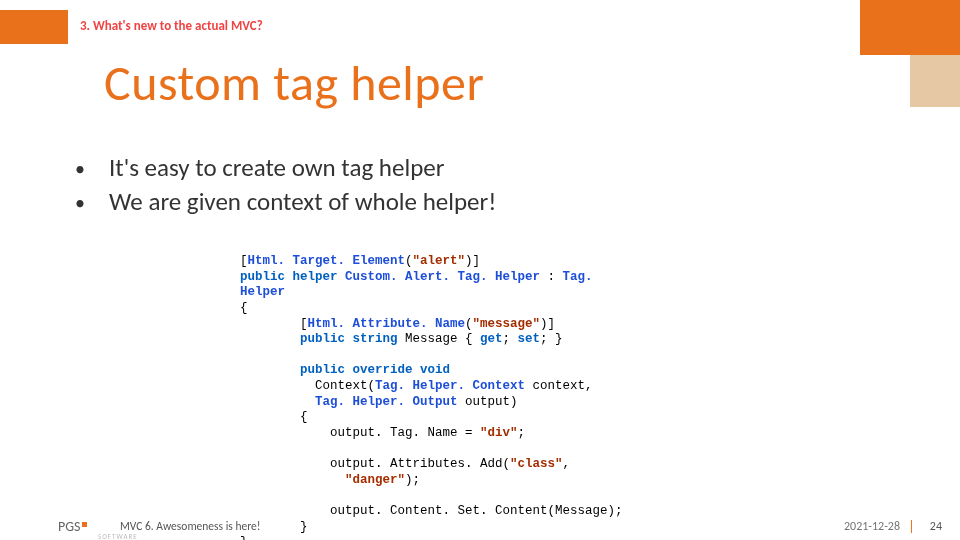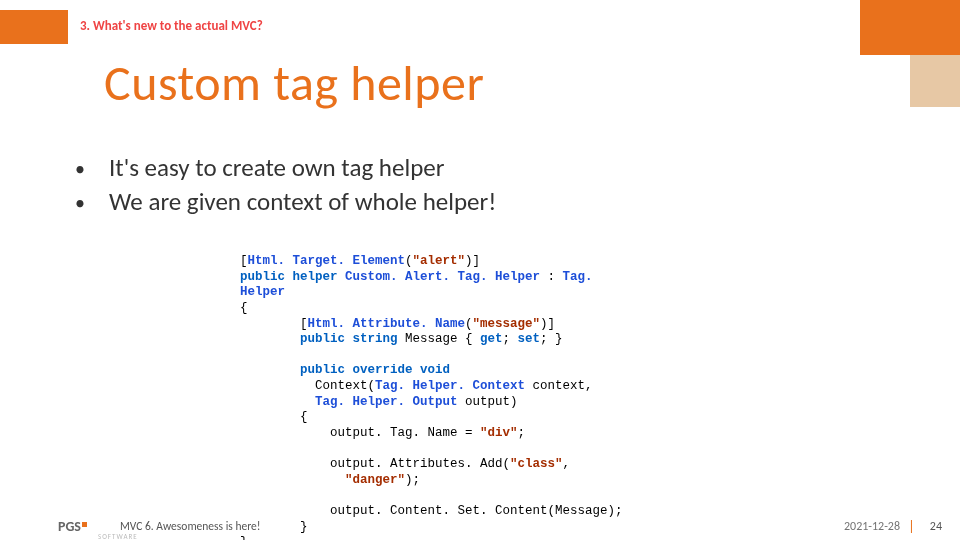--- a/index.html
+++ b/index.html
@@ -17,21 +17,21 @@
   .bullets { position: absolute; top: 152px; left: 75px; font-size: 25px; color: #333; font-family: Calibri, "Segoe UI", sans-serif; }
   .bullets .row { display: flex; align-items: baseline; margin-bottom: 3px; }
   .bullets .dot { width: 34px; font-size: 20px; color: #333; }
   .bullets .txt { }
 
   .code-block { position: absolute; top: 254px; left: 240px; width: 400px; font-family: Consolas, "Courier New", monospace; font-size: 12.5px; line-height: 1.25; white-space: pre-wrap; word-break: break-word; color: #000; }
   .code-block .teal { color: #1d4ed8; font-weight: bold; }
   .code-block .brown { color: #a42d00; font-weight: bold; }
   .code-block .blue { color: #0060c0; font-weight: bold; }
   .logo { position: absolute; left: 58px; bottom: 6px; display: flex; align-items: flex-start; gap: 1px; }
-  .logo-text { font-weight: bold; font-size: 14px; color: #666; letter-spacing: 0px; line-height: 0.9; }
+  .logo-text { font-weight: normal; font-size: 14px; color: #666; letter-spacing: 0px; line-height: 0.9; }
   .logo-sq { width: 5px; height: 5px; background: #e9711c; display: inline-block; margin-top: 1px; }
   .logo-sub { position: absolute; left: 58px; bottom: -1px; font-size: 7px; color: #bbb; letter-spacing: 1px; padding-left: 40px; }
 
   .caption { position: absolute; left: 120px; bottom: 7px; font-size: 11.5px; color: #555; }
   .date { position: absolute; right: 60px; bottom: 7px; font-size: 12px; color: #737373; margin-left: 12px; }
   .divider { position: absolute; right: 45px; bottom: 5px; font-size: 15px; color: #e9711c; }
   .pagenum { position: absolute; right: 18px; bottom: 7px; font-size: 12px; color: #555; text-align: right; }
 </style>
 </head>
 <body>

